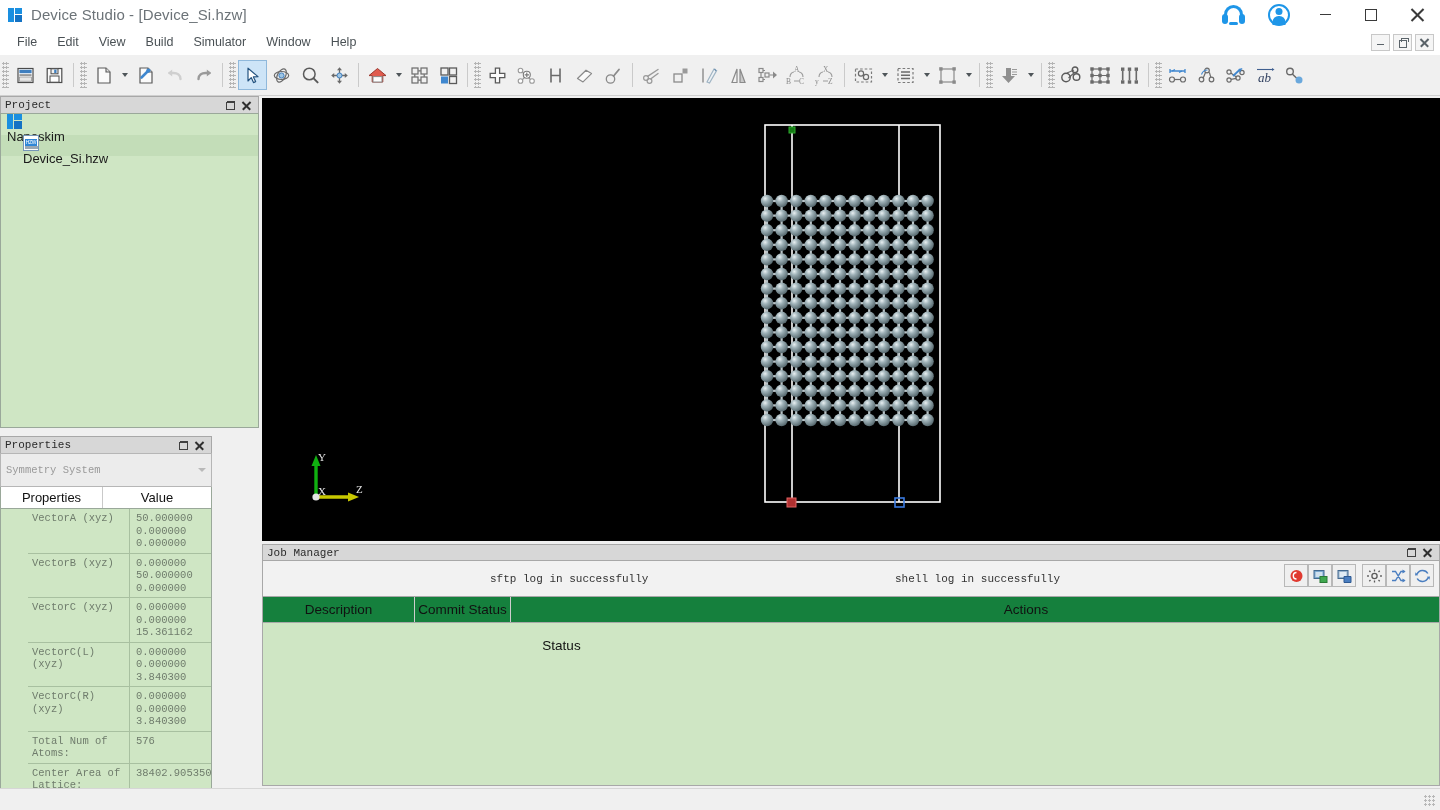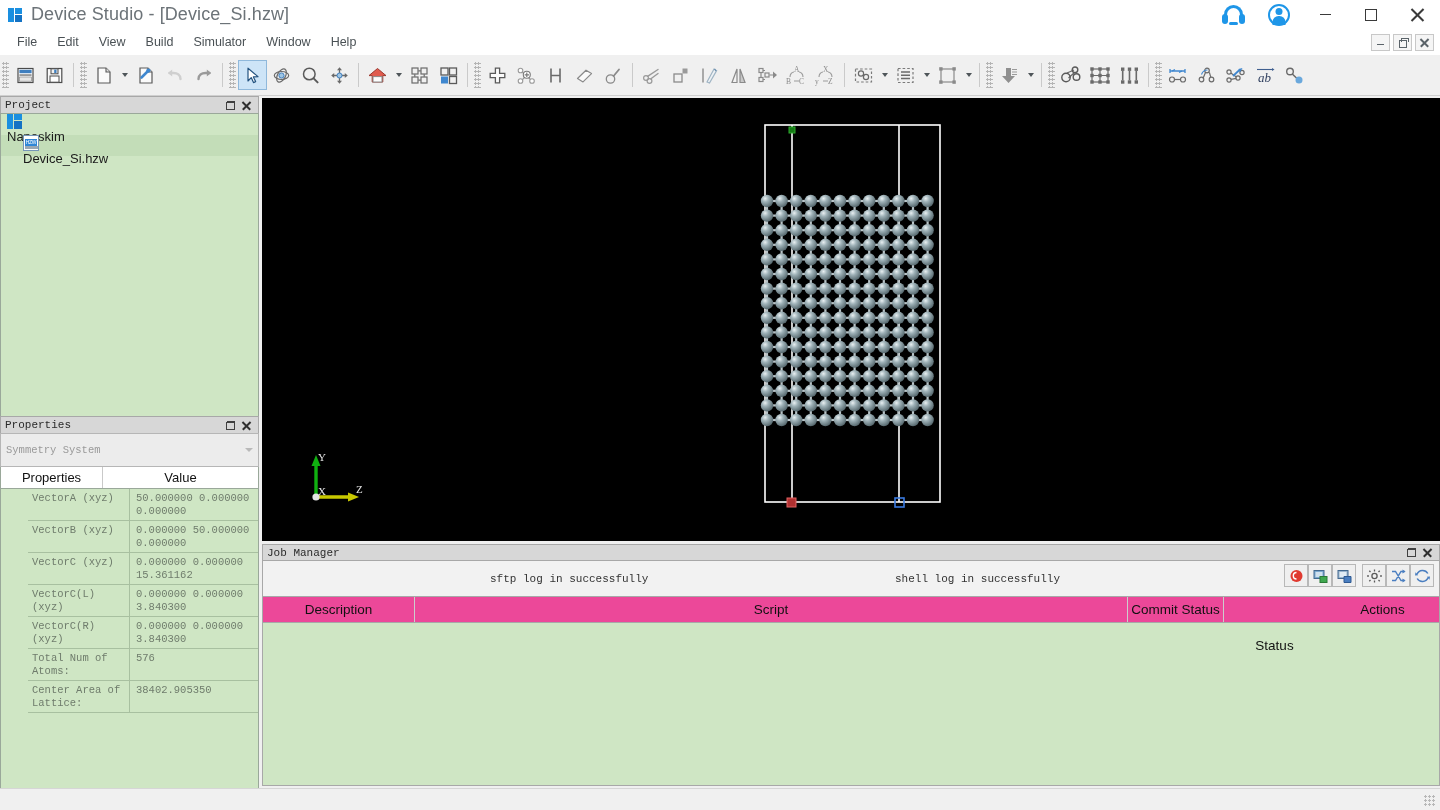--- a/index.html
+++ b/index.html
@@ -16,21 +16,21 @@
   
   .titlebar {
     position:absolute; left:0; top:0; width:1440px; height:29px;
     background:#ffffff; display:flex; align-items:center;
   }
   .app-icon { width:14px; height:14px; margin-left:8px; position:relative; flex:none; }
   .app-icon .sq { position:absolute; background:#1a8fe0; }
   .app-icon .s1 { left:0; top:0; width:6px; height:14px; }
   .app-icon .s2 { left:7px; top:0; width:7px; height:6px; }
   .app-icon .s3 { left:7px; top:7px; width:7px; height:7px; background:#1472c4; }
-  .title-text { margin-left:9px; font-size:18px; color:#6c7378; letter-spacing:.1px; }
+  .title-text { margin-left:9px; font-size:15px; color:#6c7378; letter-spacing:.1px; }
   .title-right { margin-left:auto; display:flex; align-items:center; height:29px; }
   .ico-btn { width:46px; height:29px; display:flex; align-items:center; justify-content:center; }
   .headset { width:23px; height:20px; position:relative; }
   .headset .band { position:absolute; left:2px; top:0px; width:19px; height:12px;
      border:3.2px solid #1e96e8; border-bottom:none; border-radius:10px 10px 0 0; }
   .headset .ec { position:absolute; top:9px; width:6px; height:10px; background:#1e96e8; border-radius:3px; }
   .headset .ecl { left:0px; } .headset .ecr { left:17px; }
   .headset .mic { position:absolute; left:7px; top:17px; width:9px; height:3px; background:#1e96e8; border-radius:2px;}
   .avatar { width:22px; height:22px; border-radius:50%; border:2.4px solid #1e96e8; position:relative; }
   .avatar .hd { position:absolute; left:50%; top:2.6px; transform:translateX(-50%); width:7px; height:7px;
@@ -96,21 +96,21 @@
   .tree-ico-proj { width:15px;height:15px;position:relative;flex:none;margin-right:6px;}
   .tree-ico-proj .a{position:absolute;left:0;top:0;width:6px;height:15px;background:#1a8fe0;}
   .tree-ico-proj .b{position:absolute;left:7px;top:0;width:8px;height:6px;background:#1a8fe0;}
   .tree-ico-proj .c{position:absolute;left:7px;top:7px;width:8px;height:8px;background:#1472c4;}
   .tree-ico-file { width:16px;height:16px;position:relative;flex:none;margin-right:6px;
      background:#ffffff;border:1px solid #7596b8; }
   .tree-ico-file .hz { position:absolute;left:1px;top:3px;width:12px;height:7px;background:#2f86d6;
      font-size:5px;color:#fff;text-align:center;line-height:7px;letter-spacing:-.3px;font-family:"Liberation Sans",sans-serif;}
   .tree-ico-file .bt { position:absolute;left:1px;bottom:1px;width:13px;height:3px;background:#9aa8b4;}
 
-  #props-dock { left:0; top:416px; width:259px; height:360px; }
+  #props-dock { left:0; top:436px; width:212px; height:360px; }
   .combo { height:18px; background:#ececec; border:1px solid #b6b6b6; display:flex; align-items:center;
      padding:16px 5px; }
   .combo span { font-family:"Liberation Mono", monospace; font-size:10.5px; color:#9a9a9a; }
   .combo .arw { margin-left:auto; width:0;height:0;border-left:4px solid transparent;border-right:4px solid transparent;
      border-top:4.5px solid #b9b9b9; }
   .ptable { border:1px solid #9aa89a; border-top:none; background:#cfe6c4; }
   .pt-head { display:flex; background:#ffffff; border-bottom:1px solid #9aa89a; height:22px; }
   .pt-head div { display:flex; align-items:center; justify-content:center; font-size:13px; color:#111; }
   .pt-c1 { width:102px; border-right:1px solid #c9c9c9; flex:none; }
   .pt-c2 { flex:1;text-align:right; }
@@ -133,21 +133,21 @@
   .jm-title .t { font-family:"Liberation Mono", monospace; font-size:11px; color:#2a2a2a; }
   .jm-log { height:35px; background:#f2f2f2; border-left:1px solid #a8a8a8; border-right:1px solid #a8a8a8;
      display:flex; align-items:center; position:relative; }
   .jm-log .msg { font-family:"Liberation Mono", monospace; font-size:11px; color:#333;
      position:absolute; }
   .jm-log .msg1 { left:227px; } .jm-log .msg2 { left:632px; }
   .jm-tools { position:absolute; right:5px; top:3px; display:flex; align-items:center; gap:0px; }
   .jm-tb { width:24px; height:23px; border:1px solid #b8b8b8; background:#efefef;
      display:flex; align-items:center; justify-content:center; }
   .jm-group2 { margin-left:6px; display:flex; }
-  .jm-th { display:flex; height:27px; background:#ec4899; border:1px solid #a8a8a8; }
+  .jm-th { display:flex; height:27px; background:#15803d; border:1px solid #a8a8a8; }
   .jm-th div { display:flex; align-items:center; justify-content:center; font-size:13.5px; color:#111;
      border-right:1px solid #cdcdcd; }
   .jm-th div:last-child { border-right:none; }
   .th-desc { width:152px; flex:none; } .th-script { width:713px; flex:none; }
   .th-commit { width:96px; flex:none; } .th-status { width:102px; flex:none;margin-top:48px; } .th-actions { flex:1; }
   .jm-body { height:163px; background:#cfe6c4; border:1px solid #a8a8a8; border-top:none; }
 
   
   #statusbar { position:absolute; left:0; top:788px; width:1440px; height:22px; background:#f0f0f0;
      border-top:1px solid #d6d6d6; }
@@ -1272,21 +1272,20 @@
               <path d="M3.2 10.5a6 6 0 0 0 10.8-.7" fill="none" stroke="#4a7ec0" stroke-width="1.5"></path>
               <path d="M1.5 4.2 4.2 7.2 1 7.6z" fill="#4a7ec0"></path>
               <path d="M15.5 11.8 12.8 8.8 16 8.4z" fill="#4a7ec0"></path>
             </svg>
           </div>
         </div>
       </div>
     </div>
     <div class="jm-th">
       <div class="th-desc">Description</div>
-      <div class="th-script">Script</div>
       <div class="th-commit">Commit Status</div>
       <div class="th-status">Status</div>
       <div class="th-actions">Actions</div>
     </div>
     <div class="jm-body"></div>
   </div>
 
   <div id="statusbar">
     <div class="grip"></div>
   </div>

